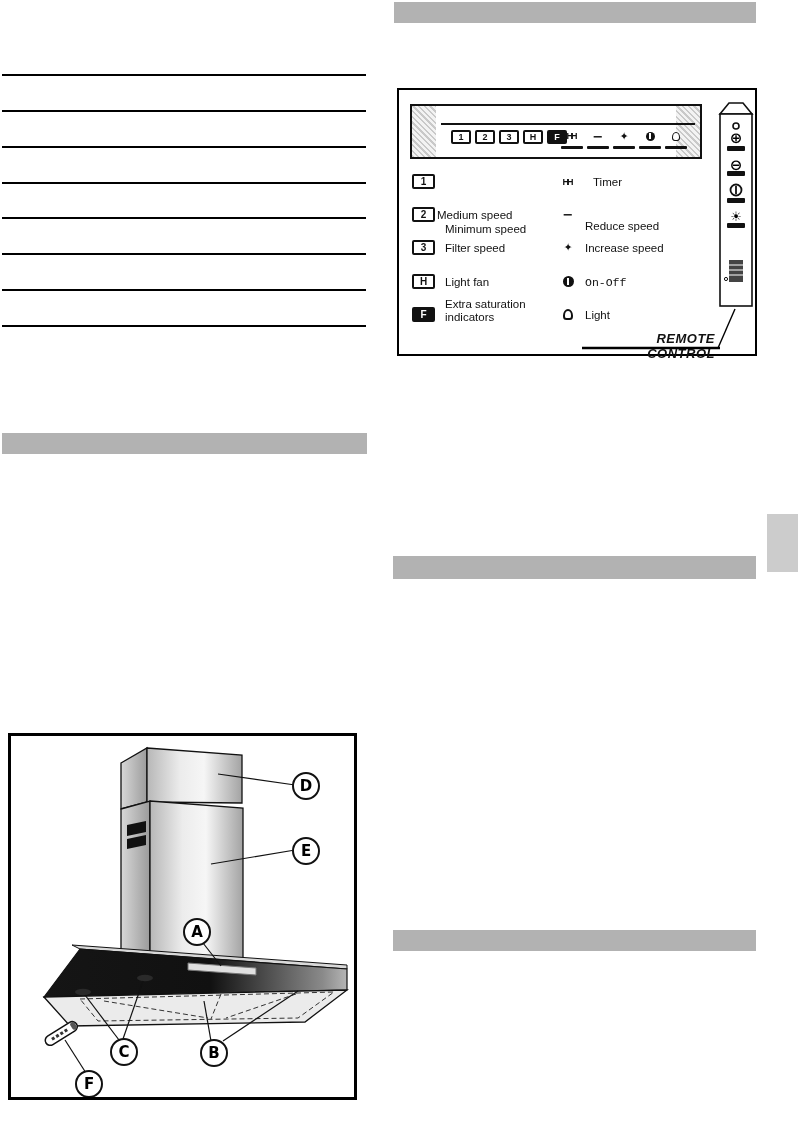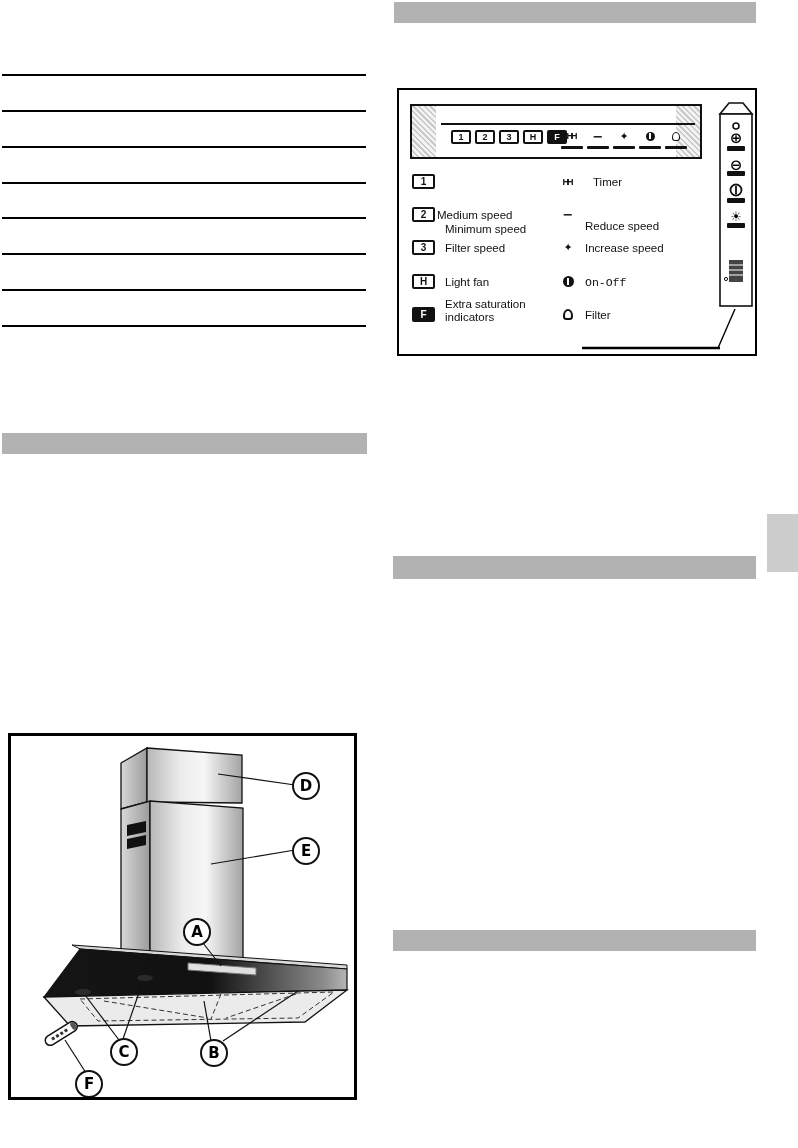--- a/index.html
+++ b/index.html
@@ -149,22 +149,23 @@
       <span class="sym sym-plus">✦</span>
     </div>
   <div class="leg-label" style="left:186px;top:152px;">Increase speed</div>
   <div class="leg-sym" style="left:160px;top:184px;height:15px;">
       <span class="power-ico"></span>
     </div>
   <div class="leg-label" style="left:186px;top:186px;font-family:Liberation Mono, monospace;">On-Off</div>
   <div class="leg-sym" style="left:160px;top:217px;height:15px;">
       <span class="light-ico"></span>
     </div>
-  <div class="leg-label" style="left:186px;top:219px;">Filter</div>
-
+  <div class="leg-label" style="left:186px;top:219px;">Light</div>
+
+  <div class="remote-label">REMOTE CONTROL</div>
 
   <svg class="abs" style="left:0;top:0;" width="356" height="264" viewBox="0 0 356 264">
     <line x1="183" y1="258" x2="321" y2="258" stroke="#000" stroke-width="2.5"></line>
     <line x1="319" y1="258" x2="336" y2="219" stroke="#000" stroke-width="1.4"></line>
     <polygon points="321,24 330,13 344,13 353,24" fill="#fff" stroke="#111" stroke-width="1.6"></polygon>
     <rect x="321" y="24" width="32" height="192" fill="#fff" stroke="#111" stroke-width="1.6"></rect>
     <circle cx="337" cy="36" r="3" fill="none" stroke="#111" stroke-width="1.6"></circle>
     <text x="337" y="53" font-size="15" font-weight="bold" text-anchor="middle">⊕</text>
     <rect x="328" y="56" width="18" height="5" rx="1" fill="#111"></rect>
     <text x="337" y="80" font-size="15" font-weight="bold" text-anchor="middle">⊖</text>

